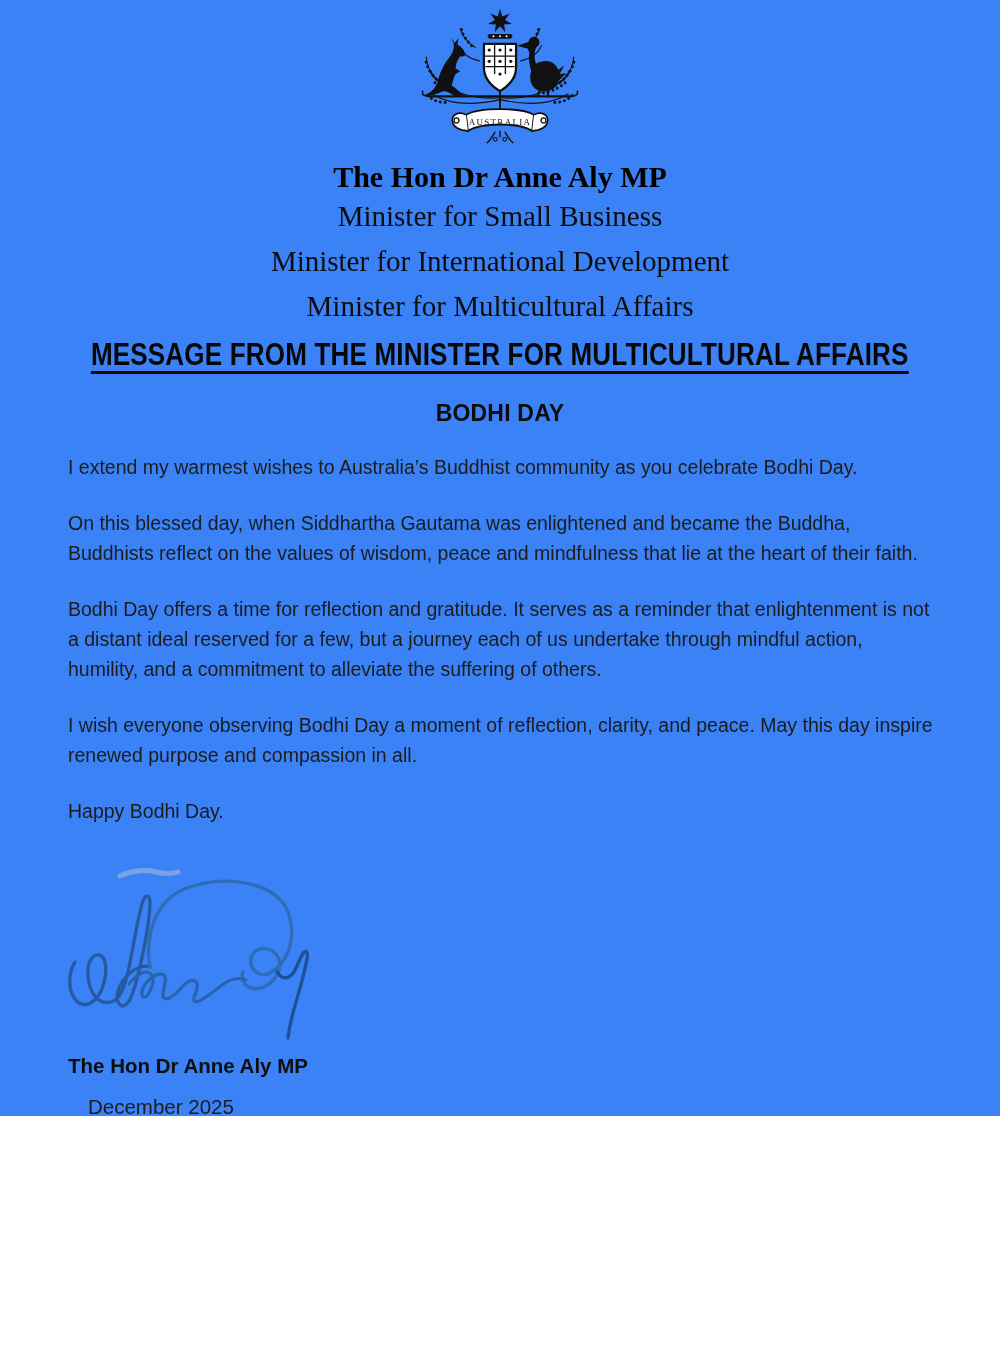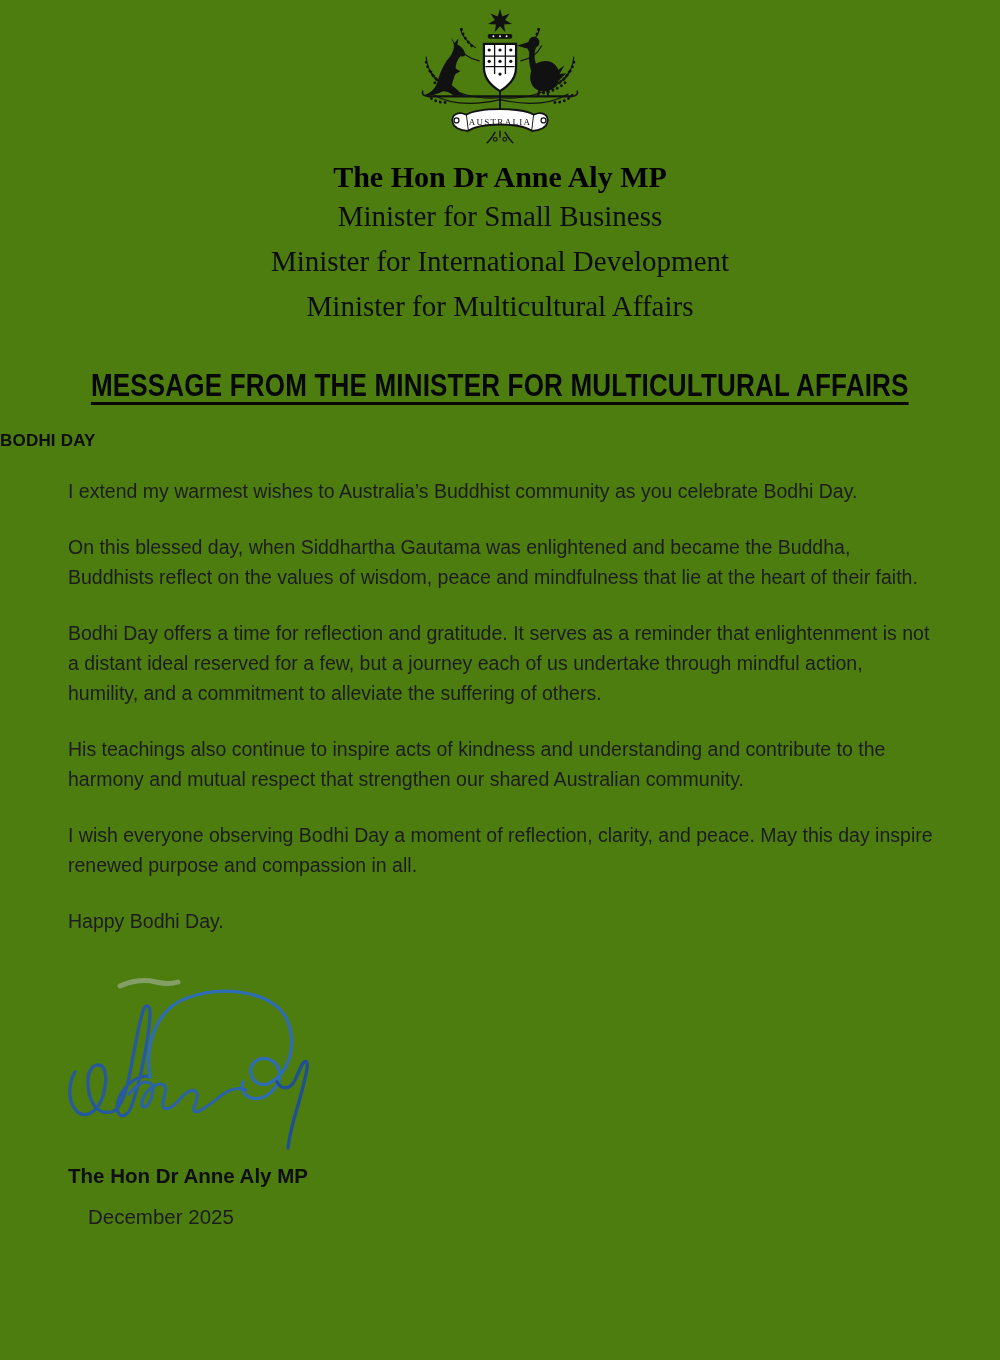--- a/index.html
+++ b/index.html
@@ -1,25 +1,25 @@
 <!DOCTYPE html>
 <html><head>
 <meta charset="utf-8">
 <style>
   html,body{margin:0;padding:0;background:#ffffff;}
   body{width:1000px;height:1360px;font-family:"Liberation Sans",sans-serif;color:#1c1c1c;overflow:hidden;}
-  .page{position:relative;width:1000px;height:1360px;background:#4d7c0f;}
+  .page{position:relative;width:1000px;height:1116px;background:#3b82f6;}
   .crest-wrap{padding-top:6px;text-align:center;}
   .hdr-name{margin-top:10px;text-align:center;font-family:"Liberation Serif",serif;font-weight:bold;font-size:30px;color:#000;}
   .hdr-title{text-align:center;font-family:"Liberation Serif",serif;font-size:29px;line-height:45px;color:#0d0d0d;}
-  .heading{margin-top:39px;text-align:center;}
+  .heading{margin-top:8px;text-align:center;}
   .heading span{display:inline-block;font-weight:bold;font-size:31px;letter-spacing:0.2px;color:#070707;
     transform:scaleX(0.84);transform-origin:center;white-space:nowrap;
     text-decoration:underline;text-decoration-thickness:2.5px;text-underline-offset:6px;}
-  .subheading{margin-top:27px;text-align:left;font-weight:bold;font-size:17px;color:#0c0c0c;letter-spacing:0.2px;}
+  .subheading{margin-top:27px;text-align:center;font-weight:bold;font-size:23px;color:#0c0c0c;letter-spacing:0.2px;}
   .content{margin:25px 64px 0 68px;}
   .para{font-size:19.5px;line-height:30px;margin:5px 0 26px 0;max-width:872px;color:#1c1c1c;}
   .sig-wrap{margin:4px 0 0 60px;width:310px;height:196px;}
   .foot-name{margin:6px 0 0 68px;font-weight:bold;font-size:20.5px;color:#0e0e0e;}
   .foot-date{margin:17px 0 0 88px;font-size:20.5px;color:#1c1c1c;}
 </style>
 </head>
 <body>
 
 <div class="page">
@@ -85,21 +85,20 @@
 
   <div class="heading">
     <span>MESSAGE FROM THE MINISTER FOR MULTICULTURAL AFFAIRS</span>
   </div>
   <div class="subheading">BODHI DAY</div>
 
   <div class="content">
     <div class="para">I extend my warmest wishes to Australia’s Buddhist community as you celebrate Bodhi Day.</div>
     <div class="para">On this blessed day, when Siddhartha Gautama was enlightened and became the Buddha, Buddhists reflect on the values of wisdom, peace and mindfulness that lie at the heart of their faith.</div>
     <div class="para">Bodhi Day offers a time for reflection and gratitude. It serves as a reminder that enlightenment is not a distant ideal reserved for a few, but a journey each of us undertake through mindful action, humility, and a commitment to alleviate the suffering of others.</div>
-    <div class="para">His teachings also continue to inspire acts of kindness and understanding and contribute to the harmony and mutual respect that strengthen our shared Australian community.</div>
     <div class="para">I wish everyone observing Bodhi Day a moment of reflection, clarity, and peace. May this day inspire renewed purpose and compassion in all.</div>
     <div class="para">Happy Bodhi Day.</div>
   </div>
 
   <div class="sig-wrap">
     <svg width="310" height="196" viewBox="0 0 300 196" aria-hidden="true">
 
       <path d="M55,24 c10,-5 24,-7 36,-4 c8,2 16,2 22,0" stroke="#c7cad0" stroke-width="5" fill="none" opacity="0.45" stroke-linecap="round"></path>
       <g fill="none" stroke-linecap="round">
 

